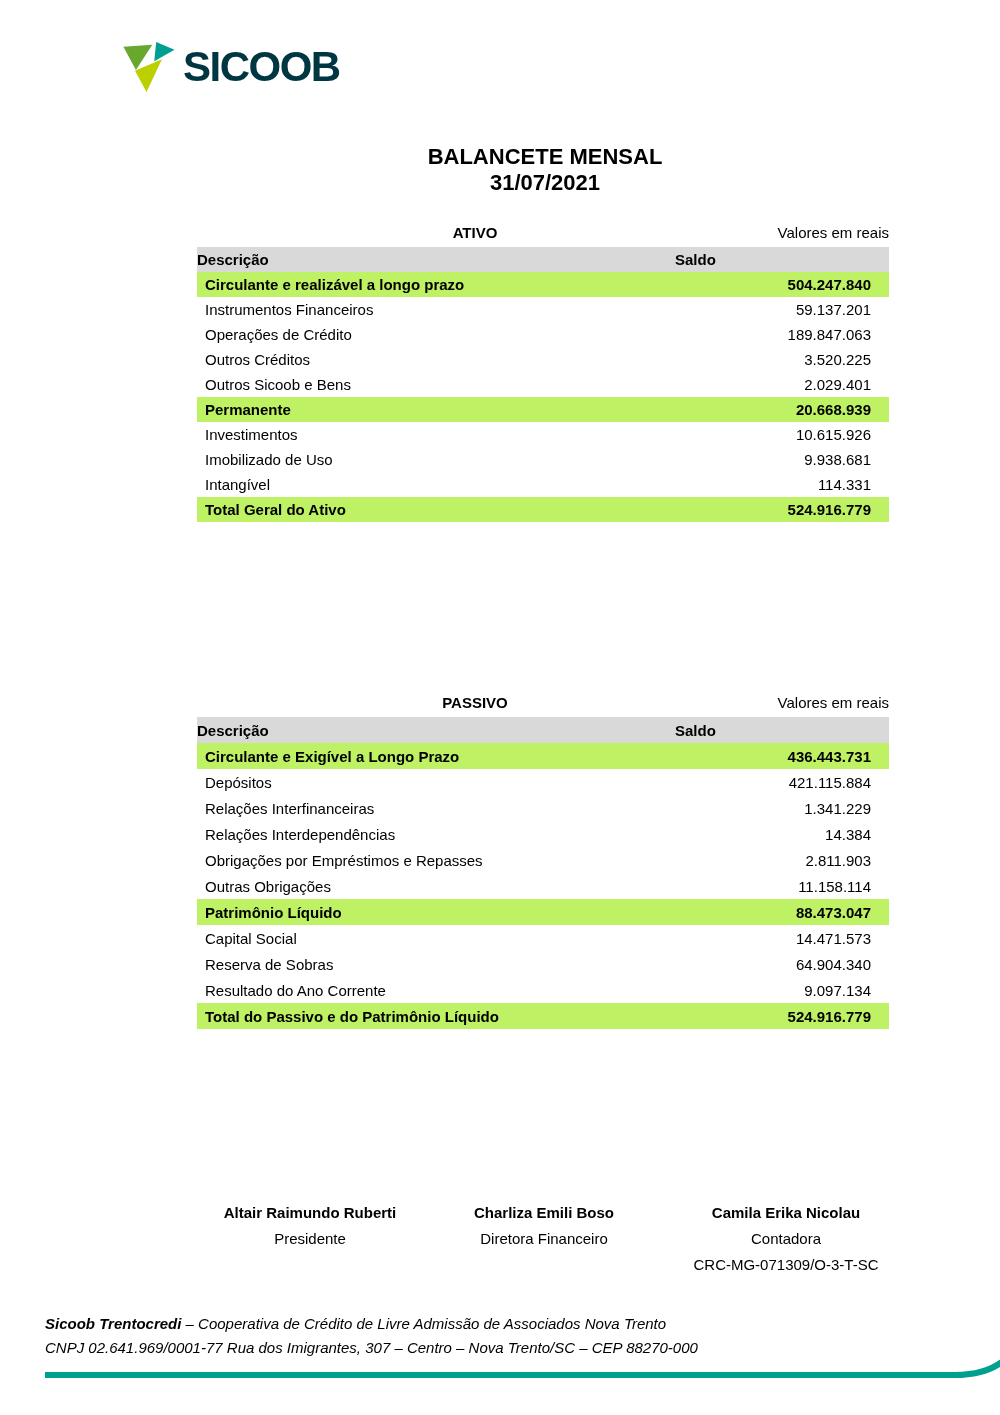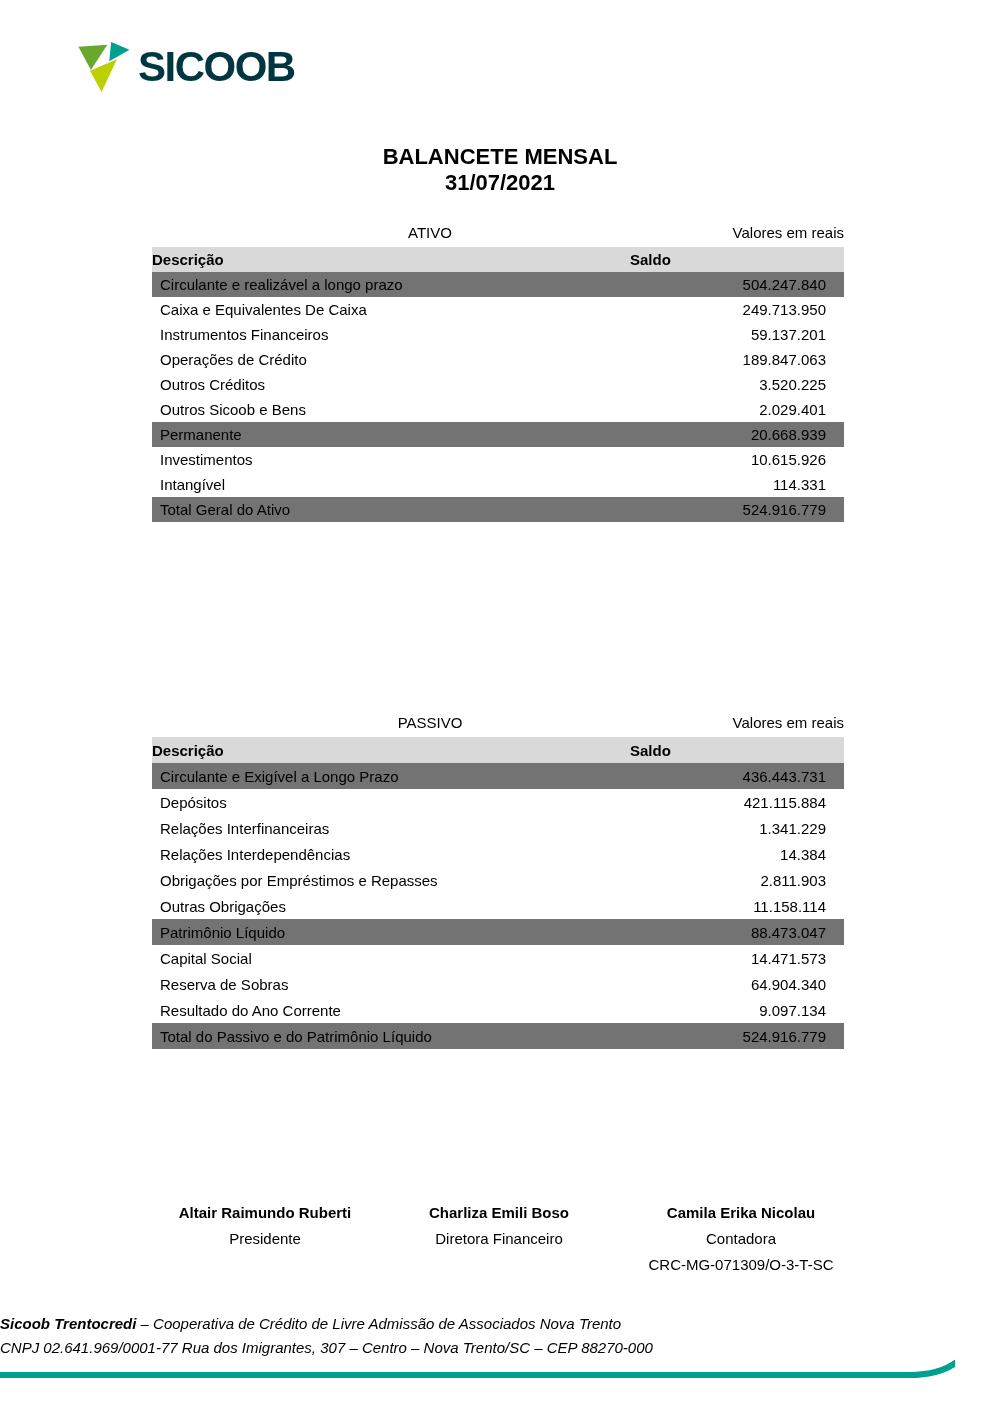--- a/index.html
+++ b/index.html
@@ -3,44 +3,45 @@
 <meta charset="utf-8">
 <style>
   html,body{margin:0;padding:0;background:#ffffff;}
   .page{
     position:relative;
     width:955px;height:1415px;
     background:#ffffff;
     font-family:"Liberation Sans",sans-serif;
     color:#000;
     overflow:hidden;
+    margin-left:45px;
   }
   
   .logo{position:absolute;left:74px;top:40px;display:flex;align-items:center;gap:7px;}
   .logo-mark{display:block;}
   .logo-word{font-size:42px;font-weight:bold;color:#003641;letter-spacing:-1.5px;line-height:54px;}
   
   .doc-title{position:absolute;top:144px;left:0;width:1000px;text-align:center;
              font-size:22px;font-weight:bold;line-height:26px;}
   
   .statement{position:absolute;left:152px;width:692px;}
   .statement--ativo{top:218px;}
-  .statement--passivo{top:708px;}
+  .statement--passivo{top:688px;}
   .caption{display:flex;align-items:center;height:29px;font-size:15px;}
-  .caption-title{width:556px;text-align:center;font-weight:normal;}
+  .caption-title{width:556px;text-align:center;font-weight:bold;}
   .caption-note{flex:1;text-align:right;}
   table.balance{width:100%;border-collapse:collapse;font-size:15px;table-layout:fixed;}
   col.c-desc{width:478px;}
   col.c-num{width:214px;}
   .balance th,.balance td{padding:0;height:25px;vertical-align:middle;}
   .statement--passivo .balance th,.statement--passivo .balance td{height:26px;}
   .balance thead th{background:#D9D9D9;font-weight:bold;text-align:left;}
   .balance td.label{text-align:left;padding-left:8px;}
   .balance td.num{text-align:right;padding-right:18px;}
-  .balance tr.em td{background:#737373;font-weight:normal;}
+  .balance tr.em td{background:#bef264;font-weight:bold;}
   
   .sig{position:absolute;top:1200px;text-align:center;font-size:15px;line-height:26px;}
   .sig-1{left:150px;width:230px;}
   .sig-2{left:384px;width:230px;}
   .sig-3{left:616px;width:250px;}
   .sig-name{font-weight:bold;}
   
   .footer{position:absolute;top:1312px;left:0;width:1000px;
           font-size:15px;line-height:24px;font-style:italic;}
   .footer-org{font-weight:bold;}
@@ -81,24 +82,20 @@
           <th>Descrição</th>
           <th>Saldo</th>
         </tr>
       </thead>
       <tbody>
           <tr class="em">
             <td class="label">Circulante e realizável a longo prazo</td>
             <td class="num">504.247.840</td>
           </tr>
           <tr>
-            <td class="label">Caixa e Equivalentes De Caixa</td>
-            <td class="num">249.713.950</td>
-          </tr>
-          <tr>
             <td class="label">Instrumentos Financeiros</td>
             <td class="num">59.137.201</td>
           </tr>
           <tr>
             <td class="label">Operações de Crédito</td>
             <td class="num">189.847.063</td>
           </tr>
           <tr>
             <td class="label">Outros Créditos</td>
             <td class="num">3.520.225</td>
@@ -107,20 +104,24 @@
             <td class="label">Outros Sicoob e Bens</td>
             <td class="num">2.029.401</td>
           </tr>
           <tr class="em">
             <td class="label">Permanente</td>
             <td class="num">20.668.939</td>
           </tr>
           <tr>
             <td class="label">Investimentos</td>
             <td class="num">10.615.926</td>
+          </tr>
+          <tr>
+            <td class="label">Imobilizado de Uso</td>
+            <td class="num">9.938.681</td>
           </tr>
           <tr>
             <td class="label">Intangível</td>
             <td class="num">114.331</td>
           </tr>
           <tr class="em">
             <td class="label">Total Geral do Ativo</td>
             <td class="num">524.916.779</td>
           </tr>
         </tbody>

